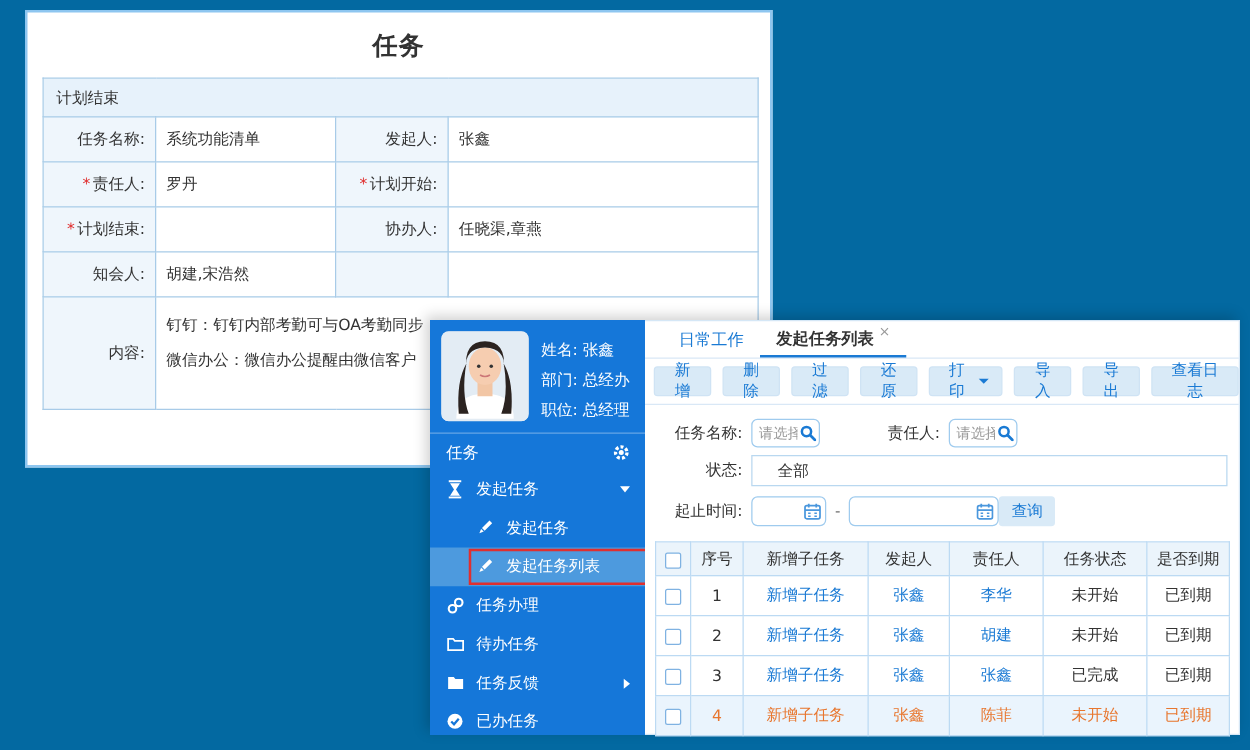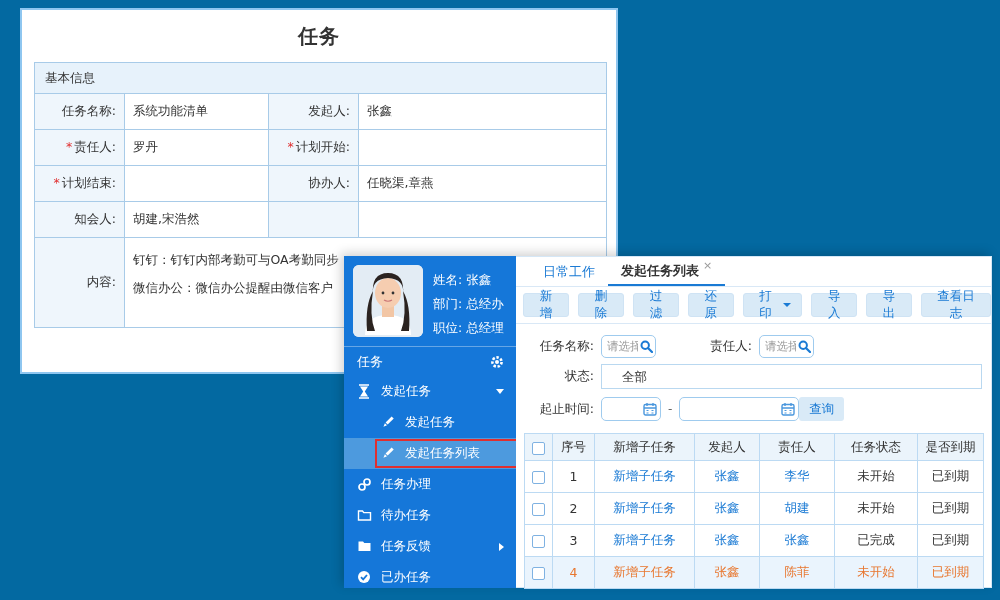--- a/index.html
+++ b/index.html
@@ -85,21 +85,21 @@
     <div class="form-title">任务</div>
     <table class="form-table">
       <colgroup>
           <col style="width:90px">
           <col style="width:144px">
           <col style="width:90px">
           <col style="width:248px">
         </colgroup>
       <tbody>
           <tr>
-            <td class="sec" colspan="4">基本信息</td>
+            <td class="sec" colspan="4">计划结束</td>
           </tr>
       <tr>
         <td class="lbl">任务名称:</td>
         <td class="val">系统功能清单</td>
         <td class="lbl">发起人:</td>
         <td class="val">张鑫</td>
       </tr>
       <tr>
         <td class="lbl"><span class="req">*</span><span>责任人:</span></td>
         <td class="val">罗丹</td>

